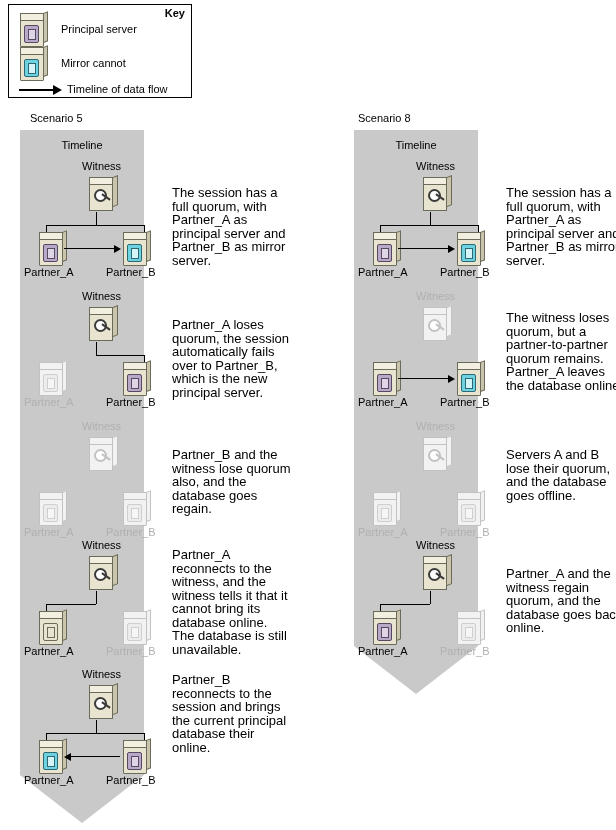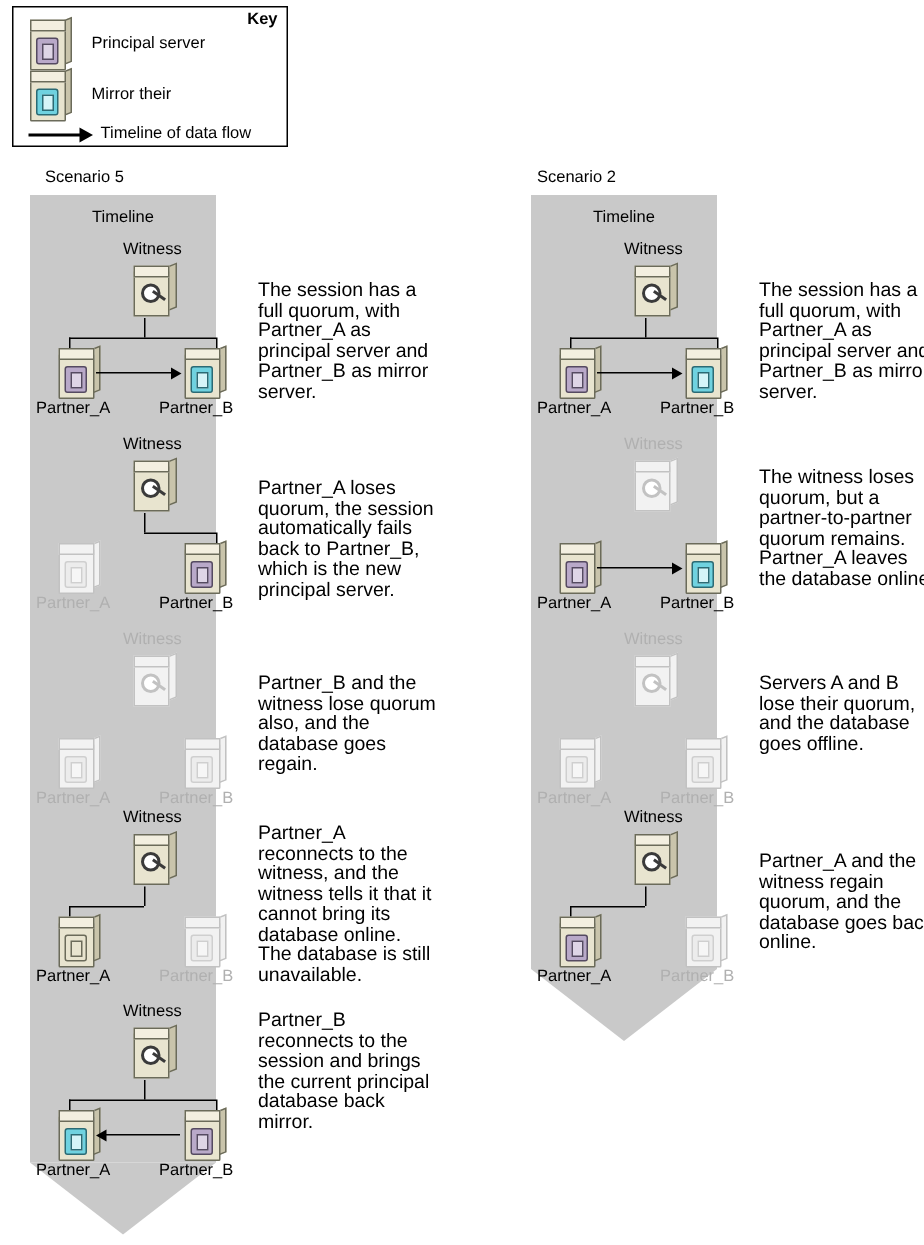--- a/index.html
+++ b/index.html
@@ -142,21 +142,21 @@
   <div class="key-row" style="top:42px;">
     <div class="srv">
       <div class="side"></div>
         <div class="body"></div>
         <div class="top"></div>
       <div class="disk mirror">
           <i></i>
         </div>
     </div>
   </div>
-  <div class="key-label" style="left:52px;top:52px;">Mirror their</div>
+  <div class="key-label" style="left:52px;top:52px;">Mirror cannot</div>
 
   <div class="key-arrow">
     <div class="ln"></div>
       <div class="hd"></div>
   </div>
   <div class="key-label" style="left:58px;top:78px;">Timeline of data flow</div>
 </div>
 
 <div class="abs scenario-label" style="left:30px;top:112px;">Scenario 5</div>
 <div class="abs band" style="left:20px;top:130px;width:124px;height:645px;"></div>
@@ -238,21 +238,21 @@
         <div class="body"></div>
         <div class="top"></div>
         <div class="disk">
           <i></i>
         </div>
       </div>
   </div>
   <div class="node-label lbl-faded" style="left:4px;top:106px;">Partner_A</div>
   <div class="node-label" style="left:86px;top:106px;">Partner_B</div>
 </div>
-<div class="desc" style="left:172px;top:318px;">Partner_A loses quorum, the session automatically fails back to Partner_B, which is the new principal server.</div>
+<div class="desc" style="left:172px;top:318px;">Partner_A loses quorum, the session automatically fails over to Partner_B, which is the new principal server.</div>
 
 <div class="abs" style="left:20px;top:420px;width:124px;height:110px;">
   <div class="node-label lbl-faded" style="left:62px;top:0px;">Witness</div>
   <div class="abs faded" style="left:66px;top:16px;">
     <div class="wit">
         <div class="side"></div>
         <div class="body"></div>
         <div class="top"></div>
         <div class="eye"></div>
         <div class="handle"></div>
@@ -357,23 +357,23 @@
         <div class="disk">
           <i></i>
         </div>
       </div>
   </div>
   <div class="line-h" style="left:48px;top:88px;width:52px;"></div>
   <div class="arrowhead-l" style="left:44px;top:85px;"></div>
   <div class="node-label" style="left:4px;top:106px;">Partner_A</div>
   <div class="node-label" style="left:86px;top:106px;">Partner_B</div>
 </div>
-<div class="desc" style="left:172px;top:673px;">Partner_B reconnects to the session and brings the current principal database back mirror.</div>
-
-<div class="abs scenario-label" style="left:358px;top:112px;">Scenario 2</div>
+<div class="desc" style="left:172px;top:673px;">Partner_B reconnects to the session and brings the current principal database their online.</div>
+
+<div class="abs scenario-label" style="left:358px;top:112px;">Scenario 8</div>
 <div class="abs band" style="left:354px;top:130px;width:124px;height:516px;"></div>
 <div class="abs band-arrow" style="left:354px;top:646px;"></div>
 <div class="abs timeline-word" style="left:366px;top:139px;">Timeline</div>
 
 <div class="abs" style="left:354px;top:160px;width:124px;height:110px;">
   <div class="node-label" style="left:62px;top:0px;">Witness</div>
   <div class="abs" style="left:66px;top:16px;">
     <div class="wit">
         <div class="side"></div>
         <div class="body"></div>

